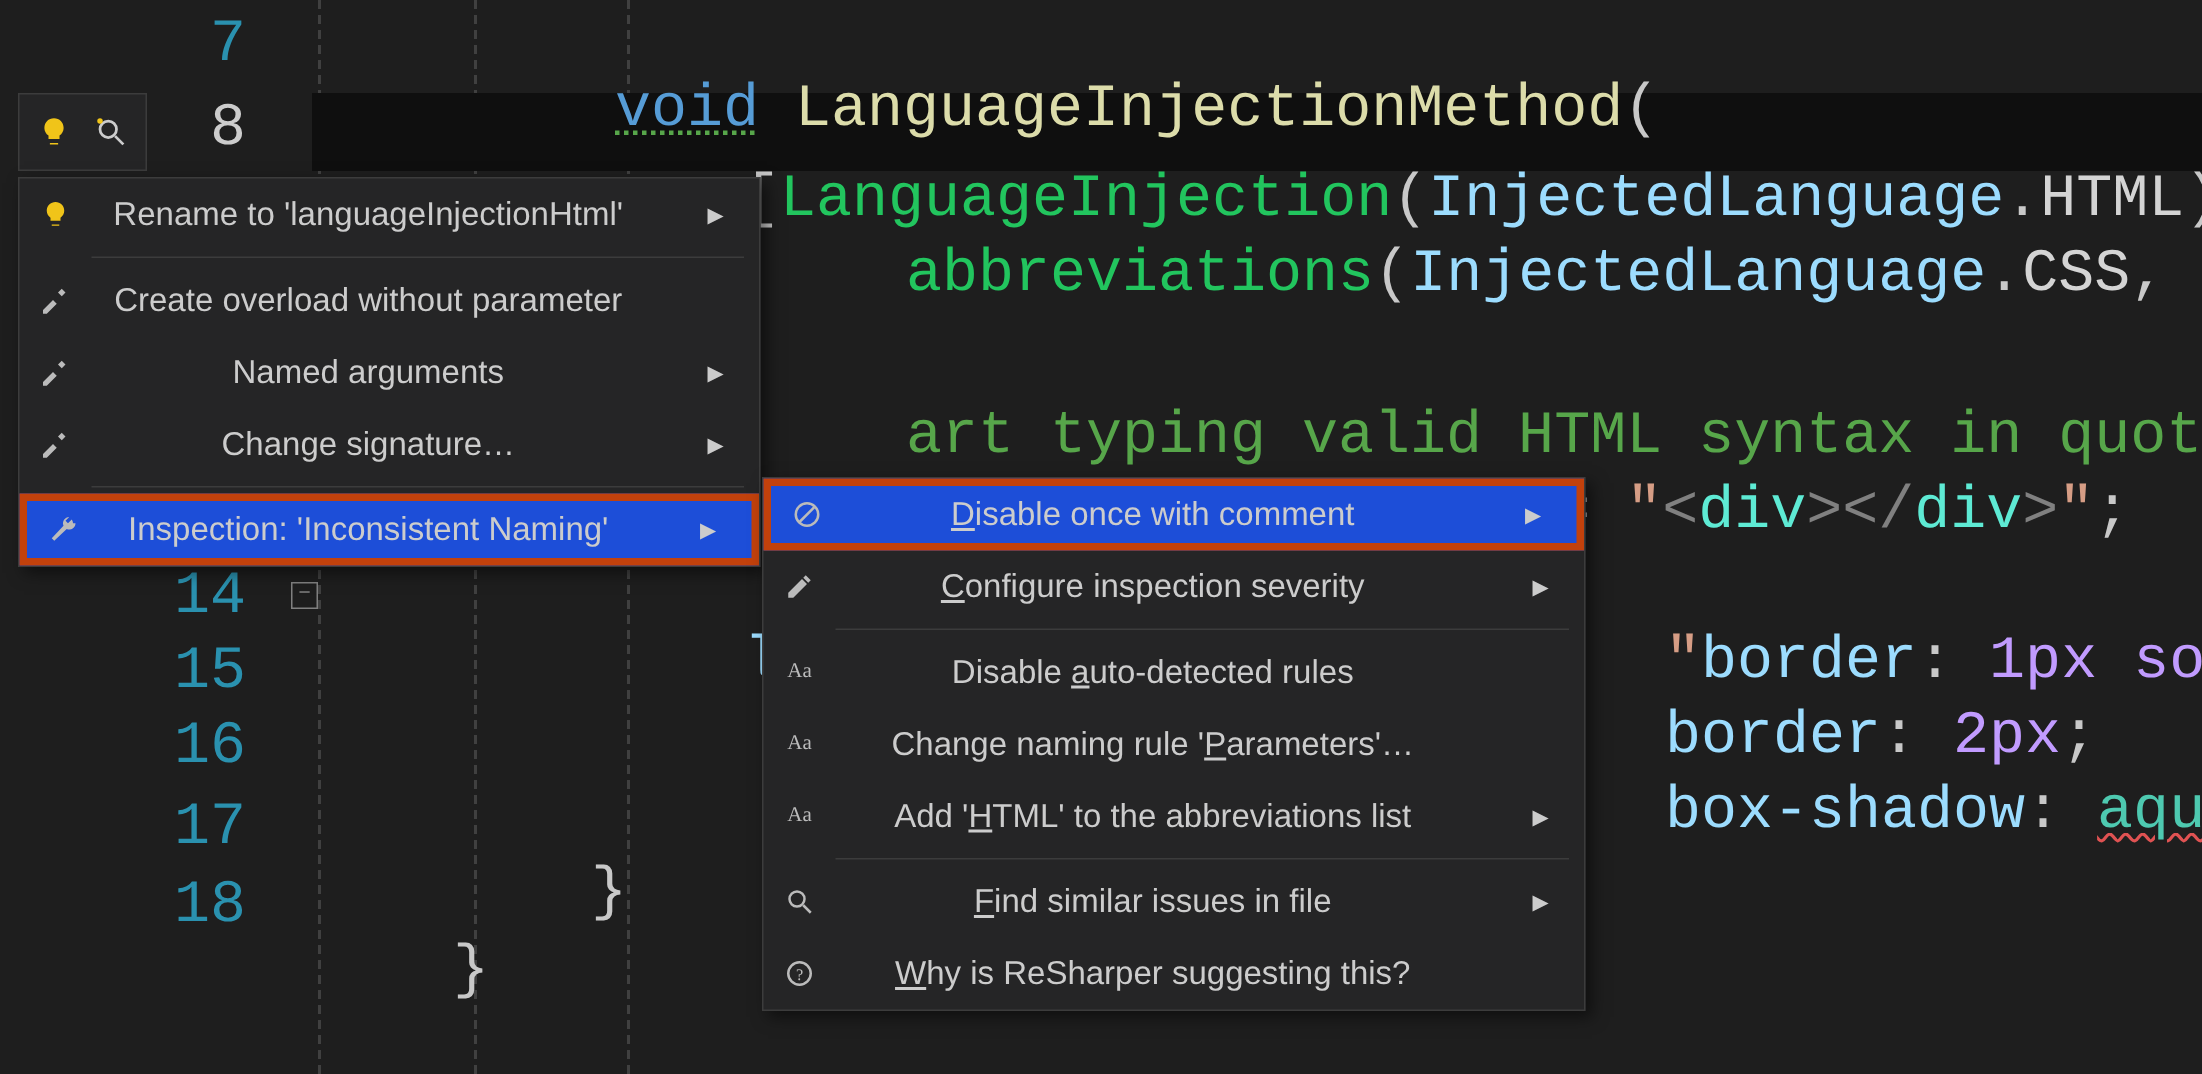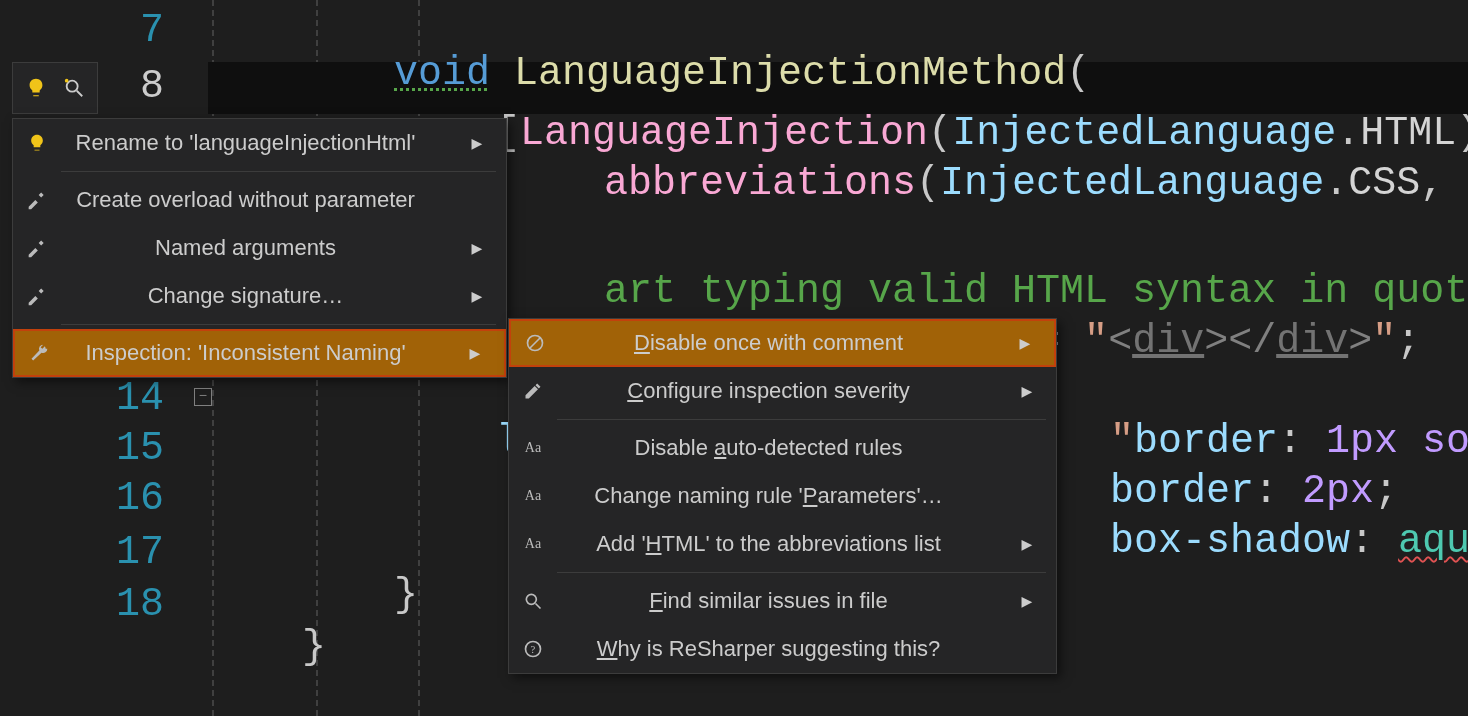--- a/index.html
+++ b/index.html
@@ -8,28 +8,28 @@
   .stage { position:relative; width:1468px; height:716px; }
 
   
   .gutter { position:absolute; left:0; top:0; width:176px; height:716px;
             text-align:right; color:#2a91af; font-size:40px; line-height:50px; }
   .gutter .ln { position:absolute; right:12px; width:176px; text-align:right; }
   .gutter .current { color:#cccccc; }
 
   
   .ed { position:absolute; white-space:pre; font-size:40px; }
-  .kw   { color:#569cd6; }
-  .type { color:#f9a8d4; }
+  .kw   { color:#569cd6;margin-left:16px; }
+  .type { color:#22c55e; }
   .name { color:#dcdcaa; }
   .id   { color:#9cdcfe; }
   .txt  { color:#c8c8c8; }
   .mem  { color:#d4d4d4; }
   .str  { color:#d69d85; }
-  .tag  { color:#737373;text-decoration:underline; }
+  .tag  { color:#5eead4; }
   .ang  { color:#808080; }
   .cmt  { color:#57a64a; }
   .css-prop { color:#9cdcfe; }
   .css-val  { color:#c19bff; }
   .css-col  { color:#4ec9b0; }
 
   .currline-bg { position:absolute; left:208px; top:62px; width:1260px; height:52px;
                  background:#0f0f0f; }
   .sel { background:#264f78; color:#fff; }
 
@@ -42,21 +42,21 @@
 
   
   .hintbar { position:absolute; left:12px; top:62px; height:52px; display:flex; align-items:center; gap:16px;
              background:#252526; padding:0 12px; border:1px solid #3c3c3c;}
 
   
   .menu { position:absolute; background:#252526; border:1px solid #3c3c3c;
           font-family:"Segoe UI",Arial,sans-serif; font-size:22px; color:#cccccc;
           box-shadow:4px 4px 10px rgba(0,0,0,0.5); }
   .menu .row { display:flex; align-items:center; height:48px; padding-right:22px;text-align:center; }
-  .menu .row.hover { background:#a16207; border:2px solid #c2410c; }
+  .menu .row.hover { background:#1d4ed8; border:5px solid #c2410c; }
   .menu .ic  { width:48px; display:flex; align-items:center; justify-content:center; }
   .menu .lbl { flex:1; white-space:nowrap; padding-right:40px;}
   .menu .lbl u { text-decoration:underline; }
   .menu .arr { width:14px; color:#cccccc; font-size:14px;}
   .menu hr   { border:0; border-top:1px solid #3c3c3c; margin:4px 10px 4px 48px;}
 
   svg { display:block; }
 </style>
 </head>
 <body>

